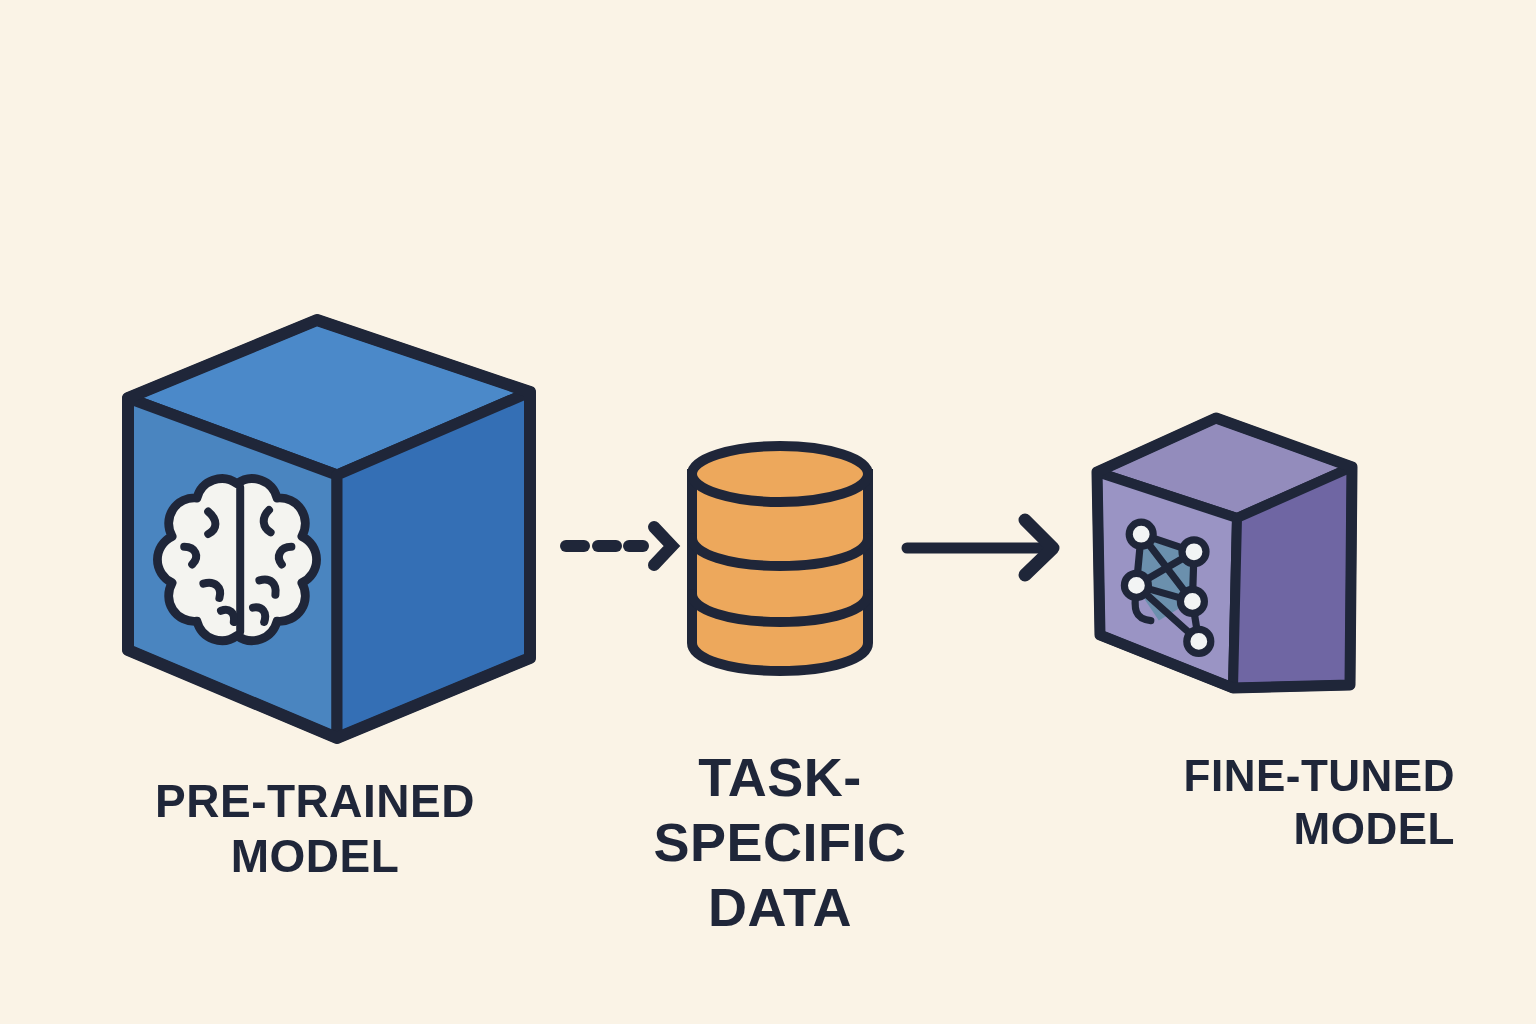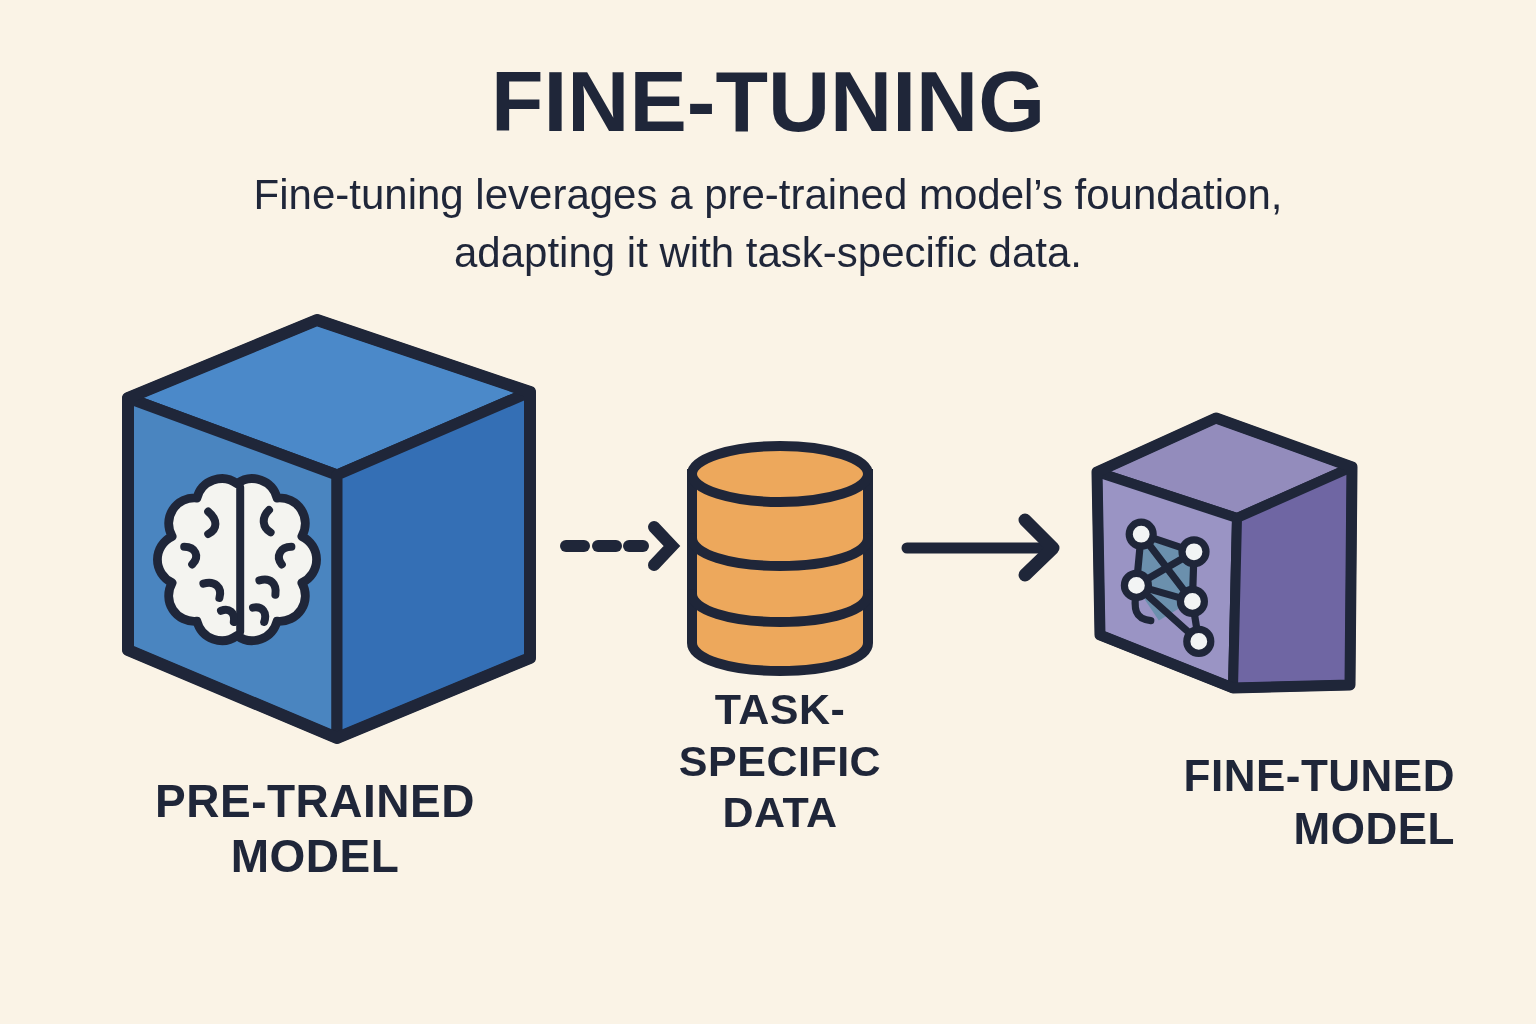--- a/index.html
+++ b/index.html
@@ -39,25 +39,20 @@
   .fill-orange{fill:var(--orange);}
   .fill-brain{fill:var(--brain-fill);}
   .fill-node{fill:var(--node-fill);}
   .fill-net{fill:var(--net-fill);}
 </style>
 </head>
 <body>
 
 <div class="canvas">
 
-  <div class="header">
-    <h1 class="title">FINE-TUNING</h1>
-    <div class="subtitle">Fine-tuning leverages a pre-trained model’s foundation,
-adapting it with task-specific data.</div>
-  </div>
 
   <svg class="abs" style="left:55px;top:298px;" width="490" height="460" viewBox="0 0 490 460" role="img">
     <g stroke-linejoin="round" stroke-linecap="round">
       <polygon class="fill-blue-top ink-stroke" stroke-width="11" points="262,22 475,94 282,177 73,100"></polygon>
       <polygon class="fill-blue-left ink-stroke" stroke-width="11" points="73,100 282,177 282,440 73,352"></polygon>
       <polygon class="fill-blue-right ink-stroke" stroke-width="11" points="282,177 475,94 475,360 282,440"></polygon>
       <path class="no-fill ink-stroke" stroke-width="12" d="M262,22 L475,94 L475,360 L282,440 L73,352 L73,100 Z"></path>
 
       <g transform="translate(102,172) scale(0.8)">
         <path class="fill-brain ink-stroke" stroke-width="11" d="M100,17 A32,32 0 0 1 150,35 A32,32 0 0 1 181,83 A32,32 0 0 1 181,141
@@ -131,20 +126,20 @@
           <circle cx="98" cy="108" r="15"></circle>
           <circle cx="106" cy="158" r="15"></circle>
         </g>
       </g>
     </g>
   </svg>
 
   <div class="node-label" style="left:95px;top:774px;width:440px;font-size:46px;">PRE-TRAINED
 MODEL</div>
 
-  <div class="node-label" style="left:630px;top:684px;width:300px;font-size:43px;text-align:center;">TASK-
+  <div class="node-label" style="left:630px;top:745px;width:300px;font-size:54px;text-align:center;">TASK-
 SPECIFIC
 DATA</div>
 
   <div class="node-label" style="left:1015px;top:750px;width:440px;font-size:44px;text-align:right;">FINE-TUNED
 MODEL</div>
 
 </div>
 
 </body></html>

